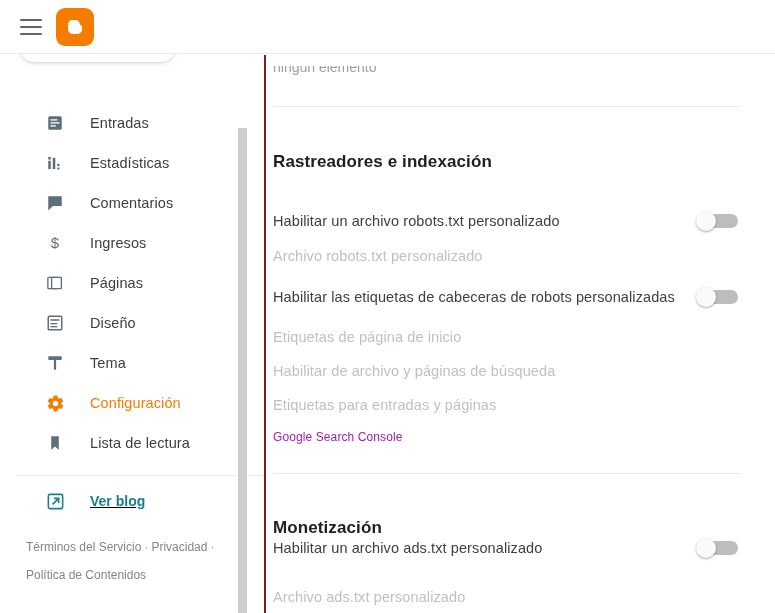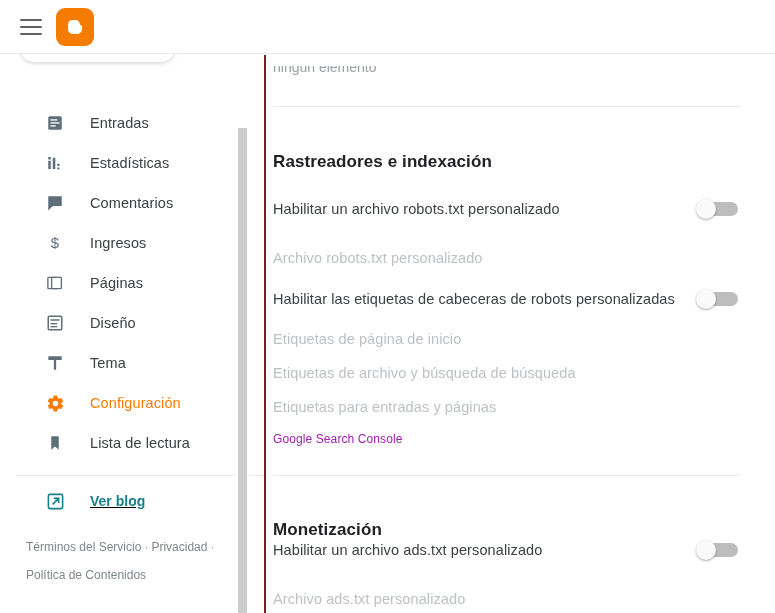--- a/index.html
+++ b/index.html
@@ -419,40 +419,40 @@
     <div class="content-inner">
 
       <div class="clipped-row" style="margin-top:11px;">
         <span class="clipped-text">ningún elemento</span>
       </div>
 
       <div class="divider" style="margin-top:26px;"></div>
 
       <div class="section-title" style="margin-top:45px;">Rastreadores e indexación</div>
 
-      <div class="setting-row" style="margin-top:27px;">
+      <div class="setting-row" style="margin-top:39px;">
         <span class="setting-label">Habilitar un archivo robots.txt personalizado</span>
         <span class="toggle">
           <span class="track"></span>
           <span class="thumb"></span>
         </span>
       </div>
 
-      <div class="subtext" style="margin-top:31px;">Archivo robots.txt personalizado</div>
+      <div class="subtext" style="margin-top:17px;">Archivo robots.txt personalizado</div>
 
       <div class="setting-row" style="margin-top:23px;">
         <span class="setting-label">Habilitar las etiquetas de cabeceras de robots personalizadas</span>
         <span class="toggle">
           <span class="track"></span>
           <span class="thumb"></span>
         </span>
       </div>
 
       <div class="subtext" style="margin-top:22px;">Etiquetas de página de inicio</div>
-      <div class="subtext" style="margin-top:18px;">Etiquetas de archivo y búsqueda de búsqueda</div>
+      <div class="subtext" style="margin-top:18px;">Habilitar de archivo y páginas de búsqueda</div>
       <div class="subtext" style="margin-top:18px;">Etiquetas para entradas y páginas</div>
       <div class="link-row" style="margin-top:17px;">Google Search Console</div>
 
       <div class="divider" style="margin-top:29px;"></div>
 
       <div class="section-title" style="margin-top:44px;">Monetización</div>
 
       <div class="setting-row" style="">
         <span class="setting-label">Habilitar un archivo ads.txt personalizado</span>
         <span class="toggle">

